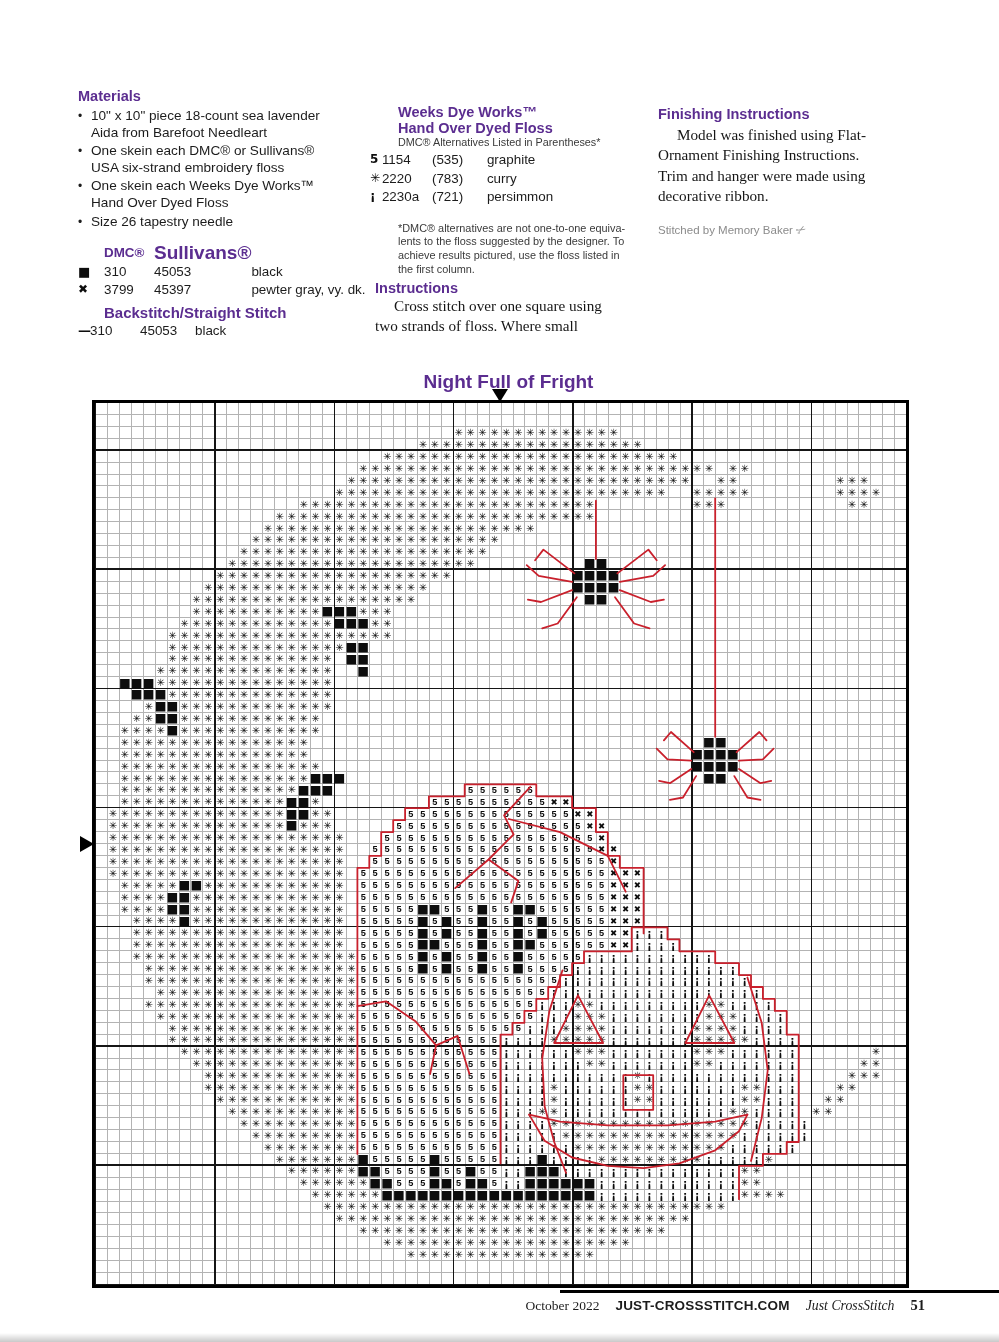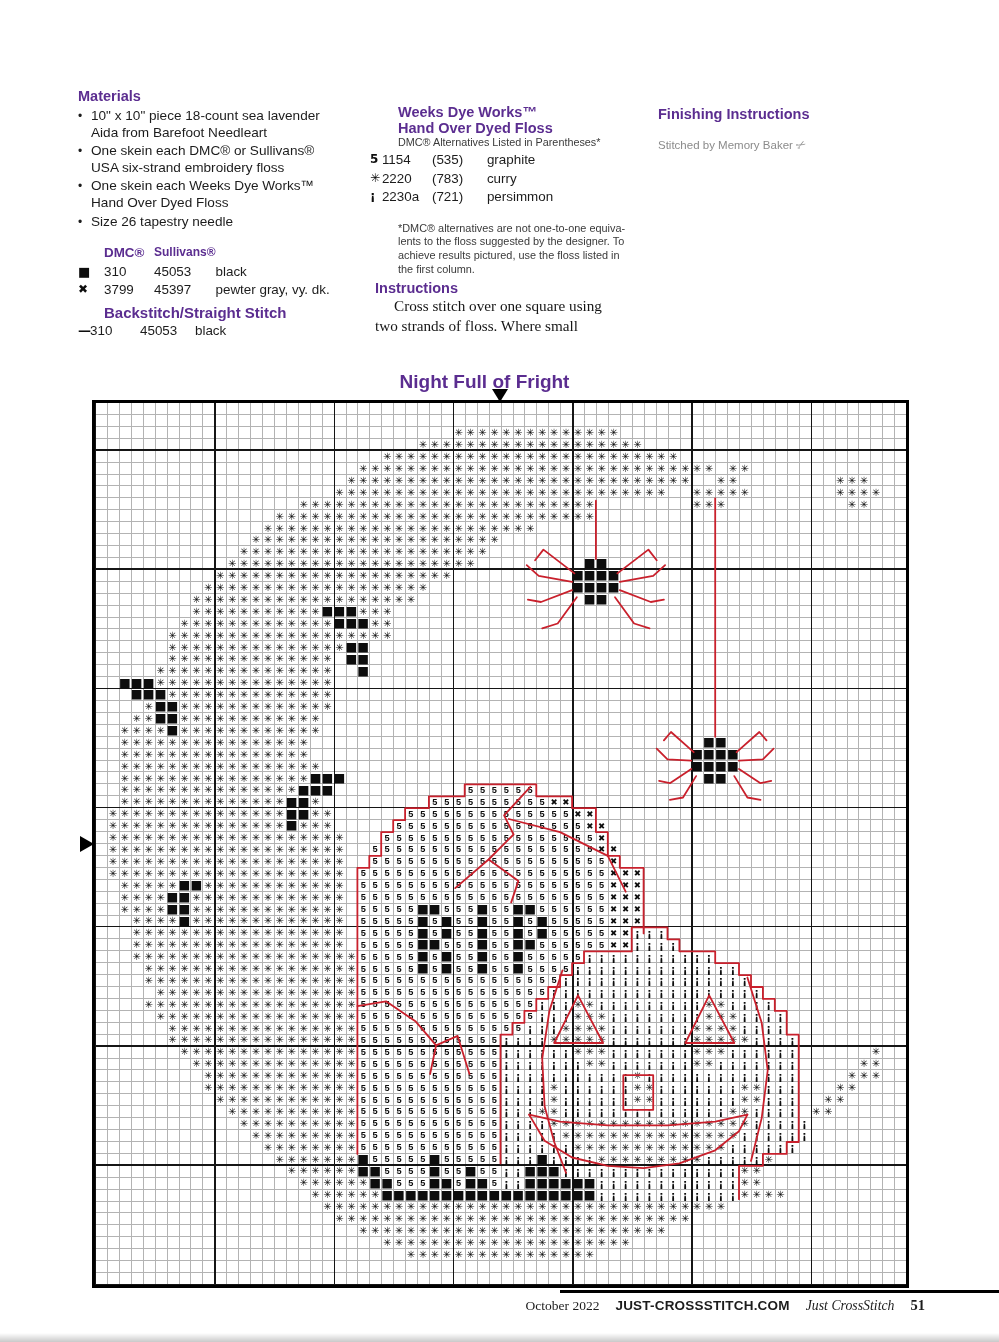--- a/index.html
+++ b/index.html
@@ -42,21 +42,21 @@
   .s-star{font-size:10px;}
   .s-5{font-size:9.2px;font-weight:bold;font-family:"Liberation Sans",sans-serif;}
   .s-blk{font-size:12.5px;line-height:1;}
   .s-x{font-size:8.6px;font-weight:bold;}
   .s-pers{font-size:10.5px;font-weight:bold;}
   #red-overlay{position:absolute;left:0;top:0;pointer-events:none;}
   .marker{width:0;height:0;}
   #marker-top{left:492px;top:389px;border-left:8px solid transparent;border-right:8px solid transparent;border-top:13px solid #000;}
   #marker-left{left:80px;top:836px;border-top:8.5px solid transparent;border-bottom:8.5px solid transparent;border-left:14px solid #000;}
   
-  #page-title{left:76px;top:371px;width:817px;text-align:center;color:#5b2d90;font-size:19px;font-weight:bold;}
+  #page-title{left:100px;top:371px;width:817px;text-align:center;color:#5b2d90;font-size:19px;font-weight:bold;}
   #footer-rule{left:560px;top:1290px;width:439px;height:2.6px;background:#000;}
   #footer{top:1297px;right:74px;display:flex;gap:16px;align-items:baseline;}
   #footer .f-date{font-family:"Liberation Serif",serif;font-size:13.5px;}
   #footer .f-site{font-weight:bold;font-size:13.5px;letter-spacing:.2px;}
   #footer .f-mag{font-family:"Liberation Serif",serif;font-style:italic;font-size:13.8px;}
   #footer .f-num{font-family:"Liberation Serif",serif;font-weight:bold;font-size:14.5px;}
   #page-edge{left:0;top:1333px;width:999px;height:9px;background:linear-gradient(#ffffff,#c9c9c9);}
 </style>
 </head>
 <body>
@@ -85,21 +85,21 @@
       </div>
     </div>
 </div>
 
 <div class="abs" style="left:78px;top:245px;width:290px;">
   <table class="legend-table">
     <tbody id="dmc-legend-body">
       <tr>
         <td class="sym-cell"></td>
         <td class="num-cell h-purple" style="font-size:13.4px;">DMC®</td>
-        <td class="num-cell2 h-purple" style="font-size:12px;text-align:center;">Sullivans®</td>
+        <td class="num-cell2 h-purple" style="font-size:19px;text-align:center;">Sullivans®</td>
         <td></td>
       </tr>
     <tr>
           <td class="sym-cell c s-blk" style="display: table-cell; font-family: &quot;DejaVu Sans&quot;, sans-serif; font-size: 13px;">■</td>
           <td class="num-cell">310</td>
           <td class="num-cell2">45053</td>
           <td>black</td>
         </tr>
         <tr>
           <td class="sym-cell c s-x" style="display: table-cell; font-family: &quot;DejaVu Sans&quot;, sans-serif; font-size: 12px;">✖</td>
@@ -157,20 +157,24 @@
 </div>
 
 <div class="abs" style="left:375px;top:280px;width:256px;">
   <div class="h-purple">Instructions</div>
   <div class="serif indent preline" style="">Cross stitch over one square using
 two strands of floss. Where small</div>
 </div>
 
 <div class="abs" style="left:658px;top:88px;width:268px;">
   <div class="h-purple" style="margin-top:18px;">Finishing Instructions</div>
+  <div class="serif indent preline" style="margin-top:3px;">Model was finished using Flat-
+Ornament Finishing Instructions.
+Trim and hanger were made using
+decorative ribbon.</div>
   <div class="credit" style="margin-top:16px;">
     <span>Stitched by Memory Baker</span>
     <span style="display:inline-block;transform:rotate(-30deg);font-size:12px;color:#9a9a9a;">✂</span>
   </div>
 </div>
 
 <div class="abs" id="page-title">Night Full of Fright</div>
 
 <div class="abs marker" id="marker-top"></div>
 <div class="abs marker" id="marker-left"></div>

